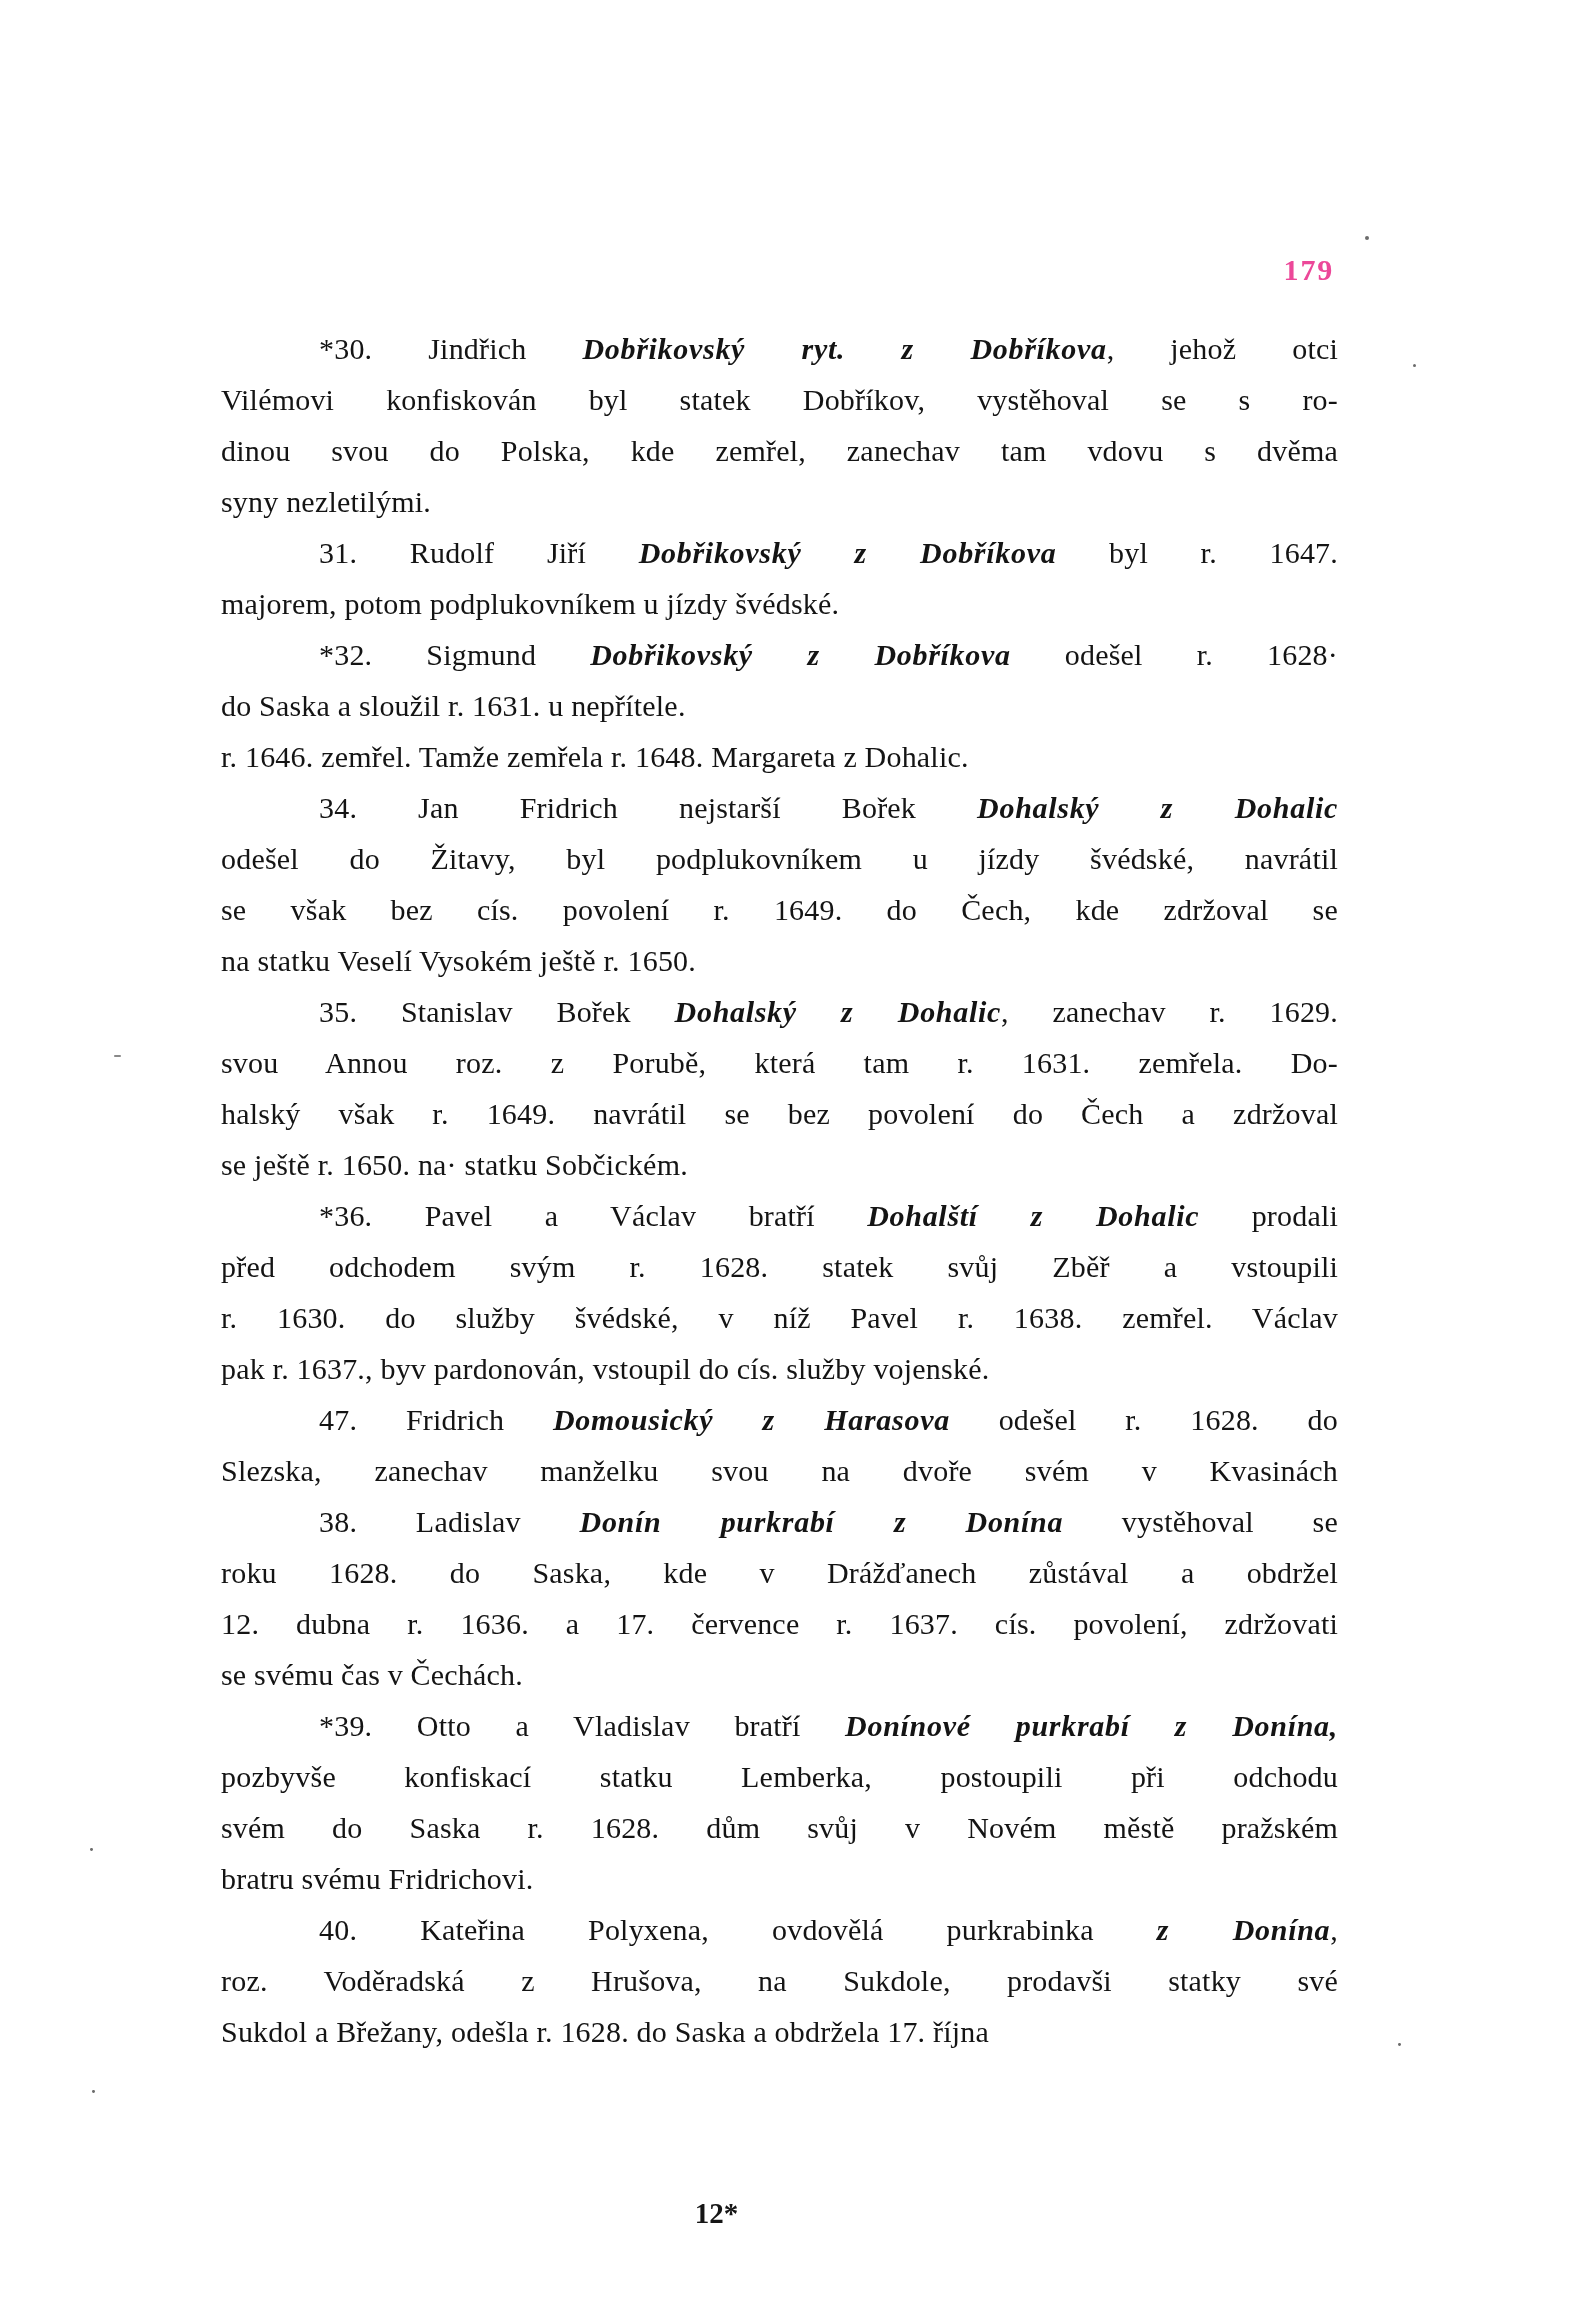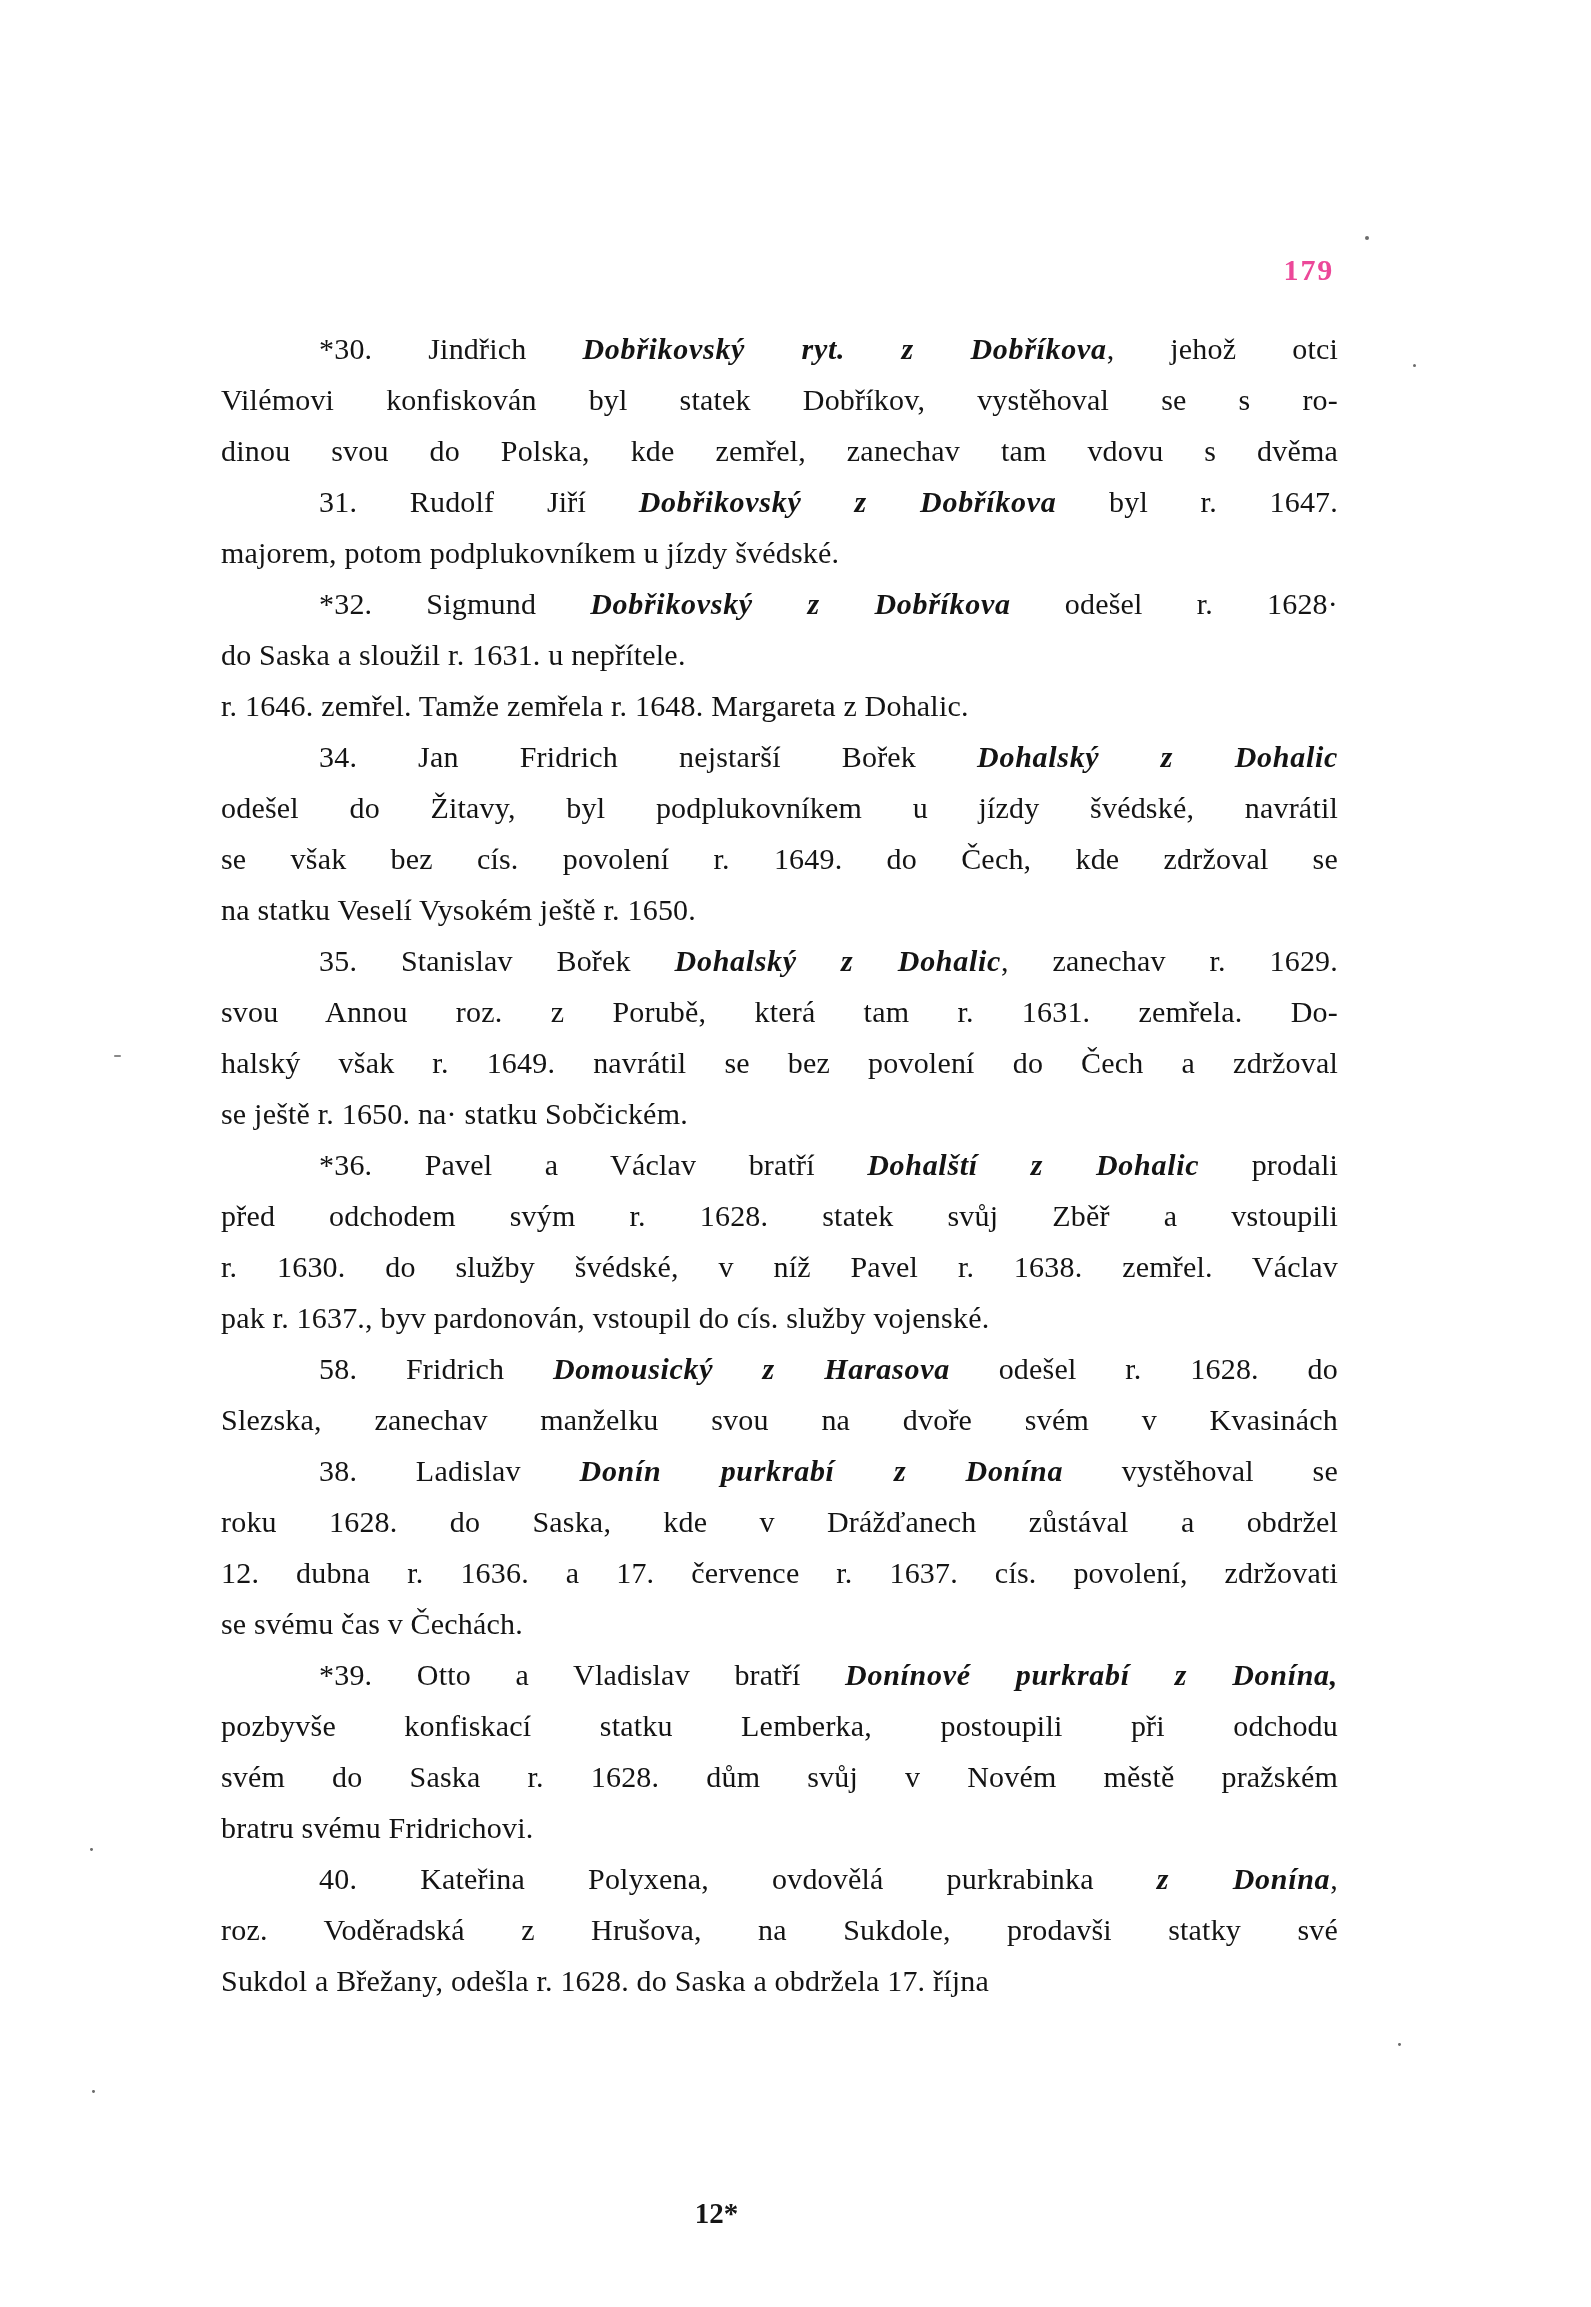--- a/index.html
+++ b/index.html
@@ -82,38 +82,39 @@
 <body>
 
 <div id="page">
 
   <div id="page-number">179</div>
 
   <div id="body-text">
       <div class="line indent"><span class="ro">*30. Jindřich </span><span class="it">Dobřikovský ryt. z Dobříkova</span><span class="ro">, jehož otci</span></div>
       <div class="line"><span class="ro">Vilémovi konfiskován byl statek Dobříkov, vystěhoval se s ro-</span></div>
       <div class="line"><span class="ro">dinou svou do Polska, kde zemřel, zanechav tam vdovu s dvěma</span></div>
+      <div class="line last"><span class="ro">syny nezletilými.</span></div>
       <div class="line indent"><span class="ro">31. Rudolf Jiří </span><span class="it">Dobřikovský z Dobříkova</span><span class="ro"> byl r. 1647.</span></div>
       <div class="line last"><span class="ro">majorem, potom podplukovníkem u jízdy švédské.</span></div>
       <div class="line indent"><span class="ro">*32. Sigmund </span><span class="it">Dobřikovský z Dobříkova</span><span class="ro"> odešel r. 1628·</span></div>
       <div class="line last"><span class="ro">do Saska a sloužil r. 1631. u nepřítele.</span></div>
       <div class="line last"><span class="ro">r. 1646. zemřel. Tamže zemřela r. 1648. Margareta z Dohalic.</span></div>
       <div class="line indent"><span class="ro">34. Jan Fridrich nejstarší Bořek </span><span class="it">Dohalský z Dohalic</span></div>
       <div class="line"><span class="ro">odešel do Žitavy, byl podplukovníkem u jízdy švédské, navrátil</span></div>
       <div class="line"><span class="ro">se však bez cís. povolení r. 1649. do Čech, kde zdržoval se</span></div>
       <div class="line last"><span class="ro">na statku Veselí Vysokém ještě r. 1650.</span></div>
       <div class="line indent"><span class="ro">35. Stanislav Bořek </span><span class="it">Dohalský z Dohalic</span><span class="ro">, zanechav r. 1629.</span></div>
       <div class="line"><span class="ro">svou Annou roz. z Porubě, která tam r. 1631. zemřela. Do-</span></div>
       <div class="line"><span class="ro">halský však r. 1649. navrátil se bez povolení do Čech a zdržoval</span></div>
       <div class="line last"><span class="ro">se ještě r. 1650. na· statku Sobčickém.</span></div>
       <div class="line indent"><span class="ro">*36. Pavel a Václav bratří </span><span class="it">Dohalští z Dohalic</span><span class="ro"> prodali</span></div>
       <div class="line"><span class="ro">před odchodem svým r. 1628. statek svůj Zběř a vstoupili</span></div>
       <div class="line"><span class="ro">r. 1630. do služby švédské, v níž Pavel r. 1638. zemřel. Václav</span></div>
       <div class="line last"><span class="ro">pak r. 1637., byv pardonován, vstoupil do cís. služby vojenské.</span></div>
-      <div class="line indent"><span class="ro">58. Fridrich </span><span class="it">Domousický z Harasova</span><span class="ro"> odešel r. 1628. do</span></div>
+      <div class="line indent"><span class="ro">47. Fridrich </span><span class="it">Domousický z Harasova</span><span class="ro"> odešel r. 1628. do</span></div>
       <div class="line"><span class="ro">Slezska, zanechav manželku svou na dvoře svém v Kvasinách</span></div>
       <div class="line indent"><span class="ro">38. Ladislav </span><span class="it">Donín purkrabí z Donína</span><span class="ro"> vystěhoval se</span></div>
       <div class="line"><span class="ro">roku 1628. do Saska, kde v Drážďanech zůstával a obdržel</span></div>
       <div class="line"><span class="ro">12. dubna r. 1636. a 17. července r. 1637. cís. povolení, zdržovati</span></div>
       <div class="line last"><span class="ro">se svému čas v Čechách.</span></div>
       <div class="line indent"><span class="ro">*39. Otto a Vladislav bratří </span><span class="it">Donínové purkrabí z Donína,</span></div>
       <div class="line"><span class="ro">pozbyvše konfiskací statku Lemberka, postoupili při odchodu</span></div>
       <div class="line"><span class="ro">svém do Saska r. 1628. dům svůj v Novém městě pražském</span></div>
       <div class="line last"><span class="ro">bratru svému Fridrichovi.</span></div>
       <div class="line indent"><span class="ro">40. Kateřina Polyxena, ovdovělá purkrabinka </span><span class="it">z Donína</span><span class="ro">,</span></div>

